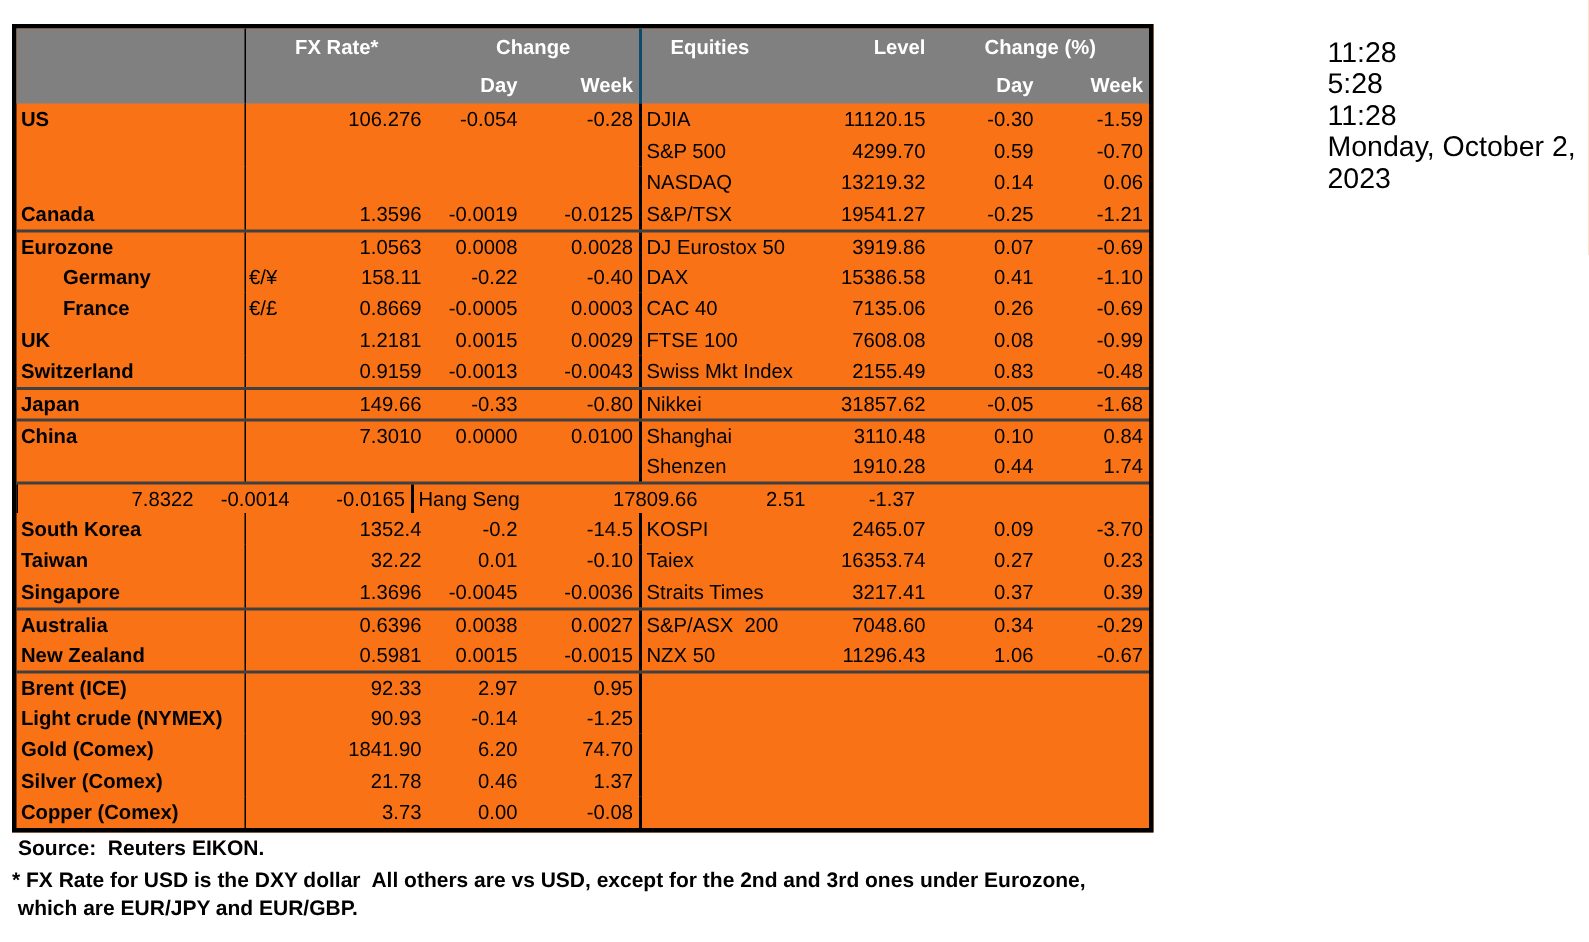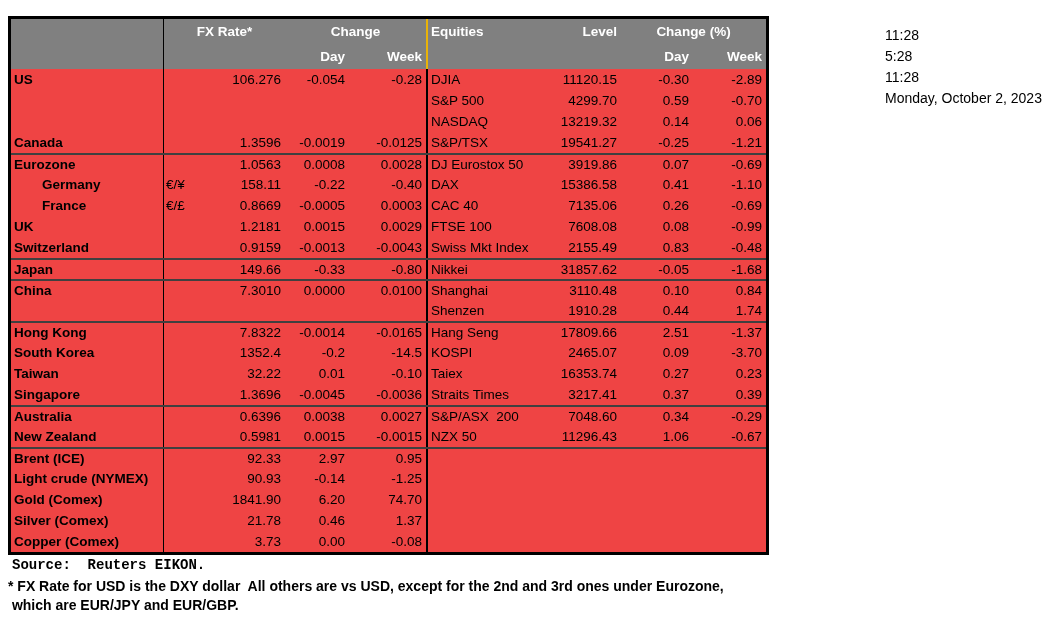--- a/index.html
+++ b/index.html
@@ -1,20 +1,20 @@
 <!DOCTYPE html>
 <html><head>
 <meta charset="utf-8">
 <style>
   html,body{margin:0;padding:0;background:#fff;}
   .page{position:relative;width:1059px;height:628px;background:#ffffff;
         font-family:"Liberation Sans",sans-serif;font-size:13.5px;color:#000;overflow:hidden;}
 
   
-  .fin-table{position:absolute;left:8px;top:16px;width:755px;border:3px solid #000;background:#ef4444;}
+  .fin-table{position:absolute;left:8px;top:16px;width:755px;border:3px solid #000;background:#f97316;}
   .hrow{display:flex;height:25px;line-height:25px;font-weight:bold;}
   .row{display:flex;height:21px;line-height:21px;box-sizing:border-box;}
   .row.section{border-top:2px solid #404040;line-height:19px;}
   .cell{box-sizing:border-box;white-space:nowrap;overflow:visible;}
 
   .c-label{width:152px;font-weight:bold;padding-left:3px;}
   .c-label.indent{padding-left:31px;}
   .c-pair {width:38px;border-left:1px solid #000;padding-left:2px;}
   .c-fx   {width:84px;}
   .c-day  {width:64px;}
@@ -22,29 +22,29 @@
   .c-ename{width:123px;border-left:2px solid #000;padding-left:3px;white-space:pre;}
   .c-level{width:72px;}
   .c-eday {width:72px;}
   .c-eweek{width:73px;}
   .num{text-align:right;padding-right:4px;}
 
   
   .span-fx{width:122px;border-left:1px solid #000;text-align:center;}
   .span-change{width:141px;text-align:center;}
   .span-changepct{width:145px;text-align:center;}
-  .hdr-ename{width:123px;border-left:2px solid #eab308;padding-left:3px;}
+  .hdr-ename{width:123px;border-left:2px solid #0c4a6e;padding-left:19px;}
   .right{text-align:right;padding-right:4px;}
 
   
-  .timestamps{position:absolute;left:885px;top:25px;line-height:21px;font-size:14px;}
+  .timestamps{position:absolute;left:885px;top:25px;line-height:21px;font-size:19px;}
 
   
   .footer-line{position:absolute;font-weight:bold;font-size:14px;white-space:pre;}
-  .f-source{left:12px;top:557px;font-family:Liberation Mono, monospace;}
+  .f-source{left:12px;top:557px;}
   .f-note1{left:8px;top:578px;}
   .f-note2{left:8px;top:597px;}
 </style>
 </head>
 <body>
 
 <div class="page">
 
   <div class="fin-table" style="border-color: rgb(0, 0, 0);">
 
@@ -71,21 +71,21 @@
     <div id="table-body">
         <div class="row">
     <div class="cell c-label">US</div>
     <div class="cell c-pair"></div>
     <div class="cell c-fx num">106.276</div>
     <div class="cell c-day num">-0.054</div>
     <div class="cell c-week num">-0.28</div>
     <div class="cell c-ename">DJIA</div>
     <div class="cell c-level num">11120.15</div>
     <div class="cell c-eday num">-0.30</div>
-    <div class="cell c-eweek num">-2.89</div>
+    <div class="cell c-eweek num">-1.59</div>
   </div>
         <div class="row">
     <div class="cell c-label"></div>
     <div class="cell c-pair"></div>
     <div class="cell c-fx num"></div>
     <div class="cell c-day num"></div>
     <div class="cell c-week num"></div>
     <div class="cell c-ename">S&amp;P 500</div>
     <div class="cell c-level num">4299.70</div>
     <div class="cell c-eday num">0.59</div>
@@ -195,21 +195,20 @@
     <div class="cell c-pair"></div>
     <div class="cell c-fx num"></div>
     <div class="cell c-day num"></div>
     <div class="cell c-week num"></div>
     <div class="cell c-ename">Shenzen</div>
     <div class="cell c-level num">1910.28</div>
     <div class="cell c-eday num">0.44</div>
     <div class="cell c-eweek num">1.74</div>
   </div>
         <div class="row section">
-    <div class="cell c-label">Hong Kong</div>
     <div class="cell c-pair"></div>
     <div class="cell c-fx num">7.8322</div>
     <div class="cell c-day num">-0.0014</div>
     <div class="cell c-week num">-0.0165</div>
     <div class="cell c-ename">Hang Seng</div>
     <div class="cell c-level num">17809.66</div>
     <div class="cell c-eday num">2.51</div>
     <div class="cell c-eweek num">-1.37</div>
   </div>
         <div class="row">

